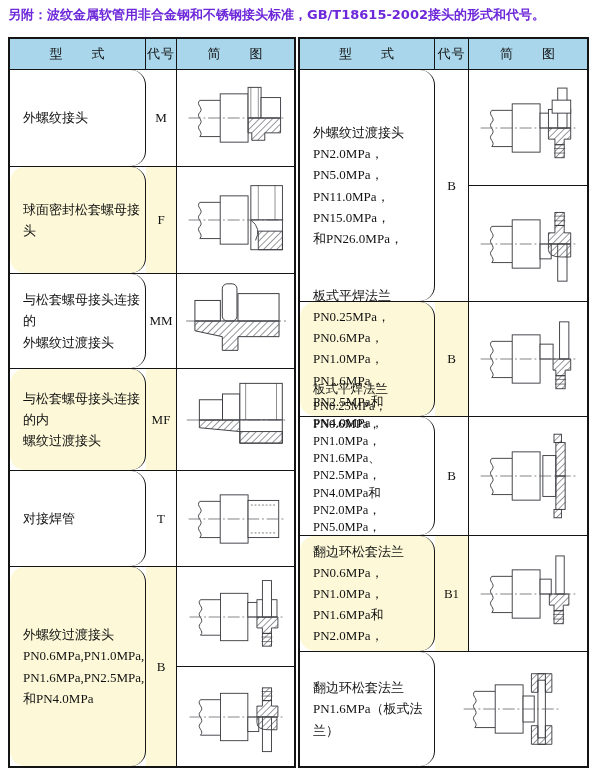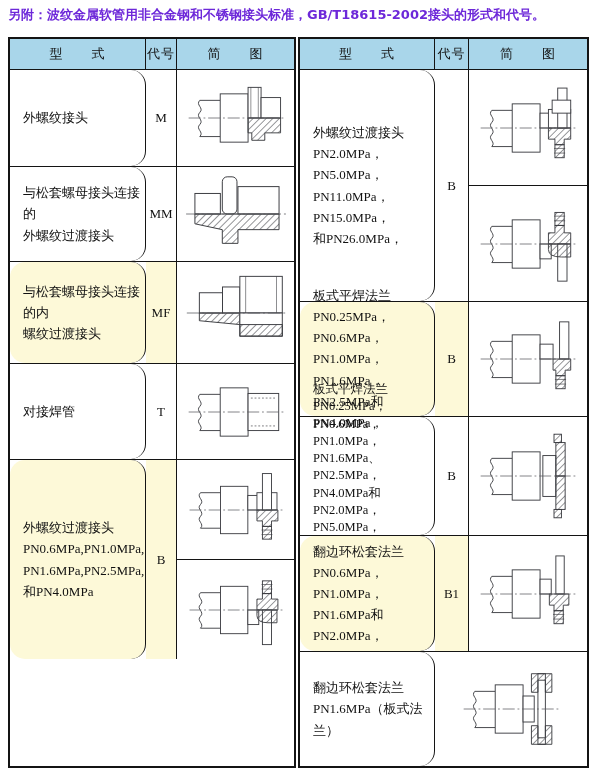--- a/index.html
+++ b/index.html
@@ -75,20 +75,39 @@
               <rect x="69" y="13" width="14" height="33" fill="#ffffff" stroke="#3a3b40" stroke-width="1"></rect>
               <path d="M72,13 V46 M80,13 V46" fill="none" stroke="#3a3b40" stroke-width="0.6"></path>
      <rect x="83" y="24" width="21" height="22" fill="#ffffff" stroke="#3a3b40" stroke-width="1"></rect>
      <path d="M69,46 H104 V62 H87 V70 H73 V62 H69 Z" fill="url(#hatch)" stroke="#3a3b40" stroke-width="1"></path>
               <path d="M5,46 H107" fill="none" stroke="#5a5b60" stroke-width="0.8" stroke-dasharray="13 3 2 3"></path>
             </svg>
           </div>
       </div>
     </div>
 
+    <div class="row" style="height:106px">
+      <div class="cell cell-type c1 hl">球面密封松套螺母接头</div>
+      <div class="cell cell-code c2 hl">F</div>
+      <div class="cell cell-diagram c3">
+        <div class="sub">
+            <svg viewBox="0 0 112 92" width="104" height="88" preserveAspectRatio="xMidYMid meet">
+              <path d="M17,27 c-5,5 5,8 0,13 c-5,5 5,8 0,13 c-5,5 5,8 0,13" fill="none" stroke="#3a3b40" stroke-width="1"></path>
+  <path d="M17,27 H39 M17,66 H39" fill="none" stroke="#3a3b40" stroke-width="1"></path>
+  <rect x="39" y="20" width="30" height="52" fill="#ffffff" stroke="#3a3b40" stroke-width="1"></rect>
+              <rect x="72" y="9" width="34" height="37" fill="#ffffff" stroke="#3a3b40" stroke-width="1"></rect>
+              <path d="M80,9 V46 M98,9 V46" fill="none" stroke="#3a3b40" stroke-width="0.6"></path>
+     <rect x="72" y="46" width="34" height="32" fill="#ffffff" stroke="#3a3b40" stroke-width="1"></rect>
+     <path d="M72,46 q12,9 5,22" fill="none" stroke="#3a3b40" stroke-width="1"></path>
+     <path d="M80,58 H106 V78 H80 Z" fill="url(#hatch)" stroke="#3a3b40" stroke-width="1"></path>
+              <path d="M5,46 H107" fill="none" stroke="#5a5b60" stroke-width="0.8" stroke-dasharray="13 3 2 3"></path>
+            </svg>
+          </div>
+      </div>
+    </div>
 
     <div class="row" style="height:94px">
       <div class="cell cell-type c1">与松套螺母接头连接的
 外螺纹过渡接头</div>
       <div class="cell cell-code c2">MM</div>
       <div class="cell cell-diagram c3">
         <div class="sub">
             <svg viewBox="0 0 112 92" width="110" height="90" preserveAspectRatio="xMidYMid meet">
               <rect x="14" y="25" width="26" height="21" fill="#ffffff" stroke="#3a3b40" stroke-width="1"></rect>
      <rect x="58" y="18" width="42" height="28" fill="#ffffff" stroke="#3a3b40" stroke-width="1"></rect>

